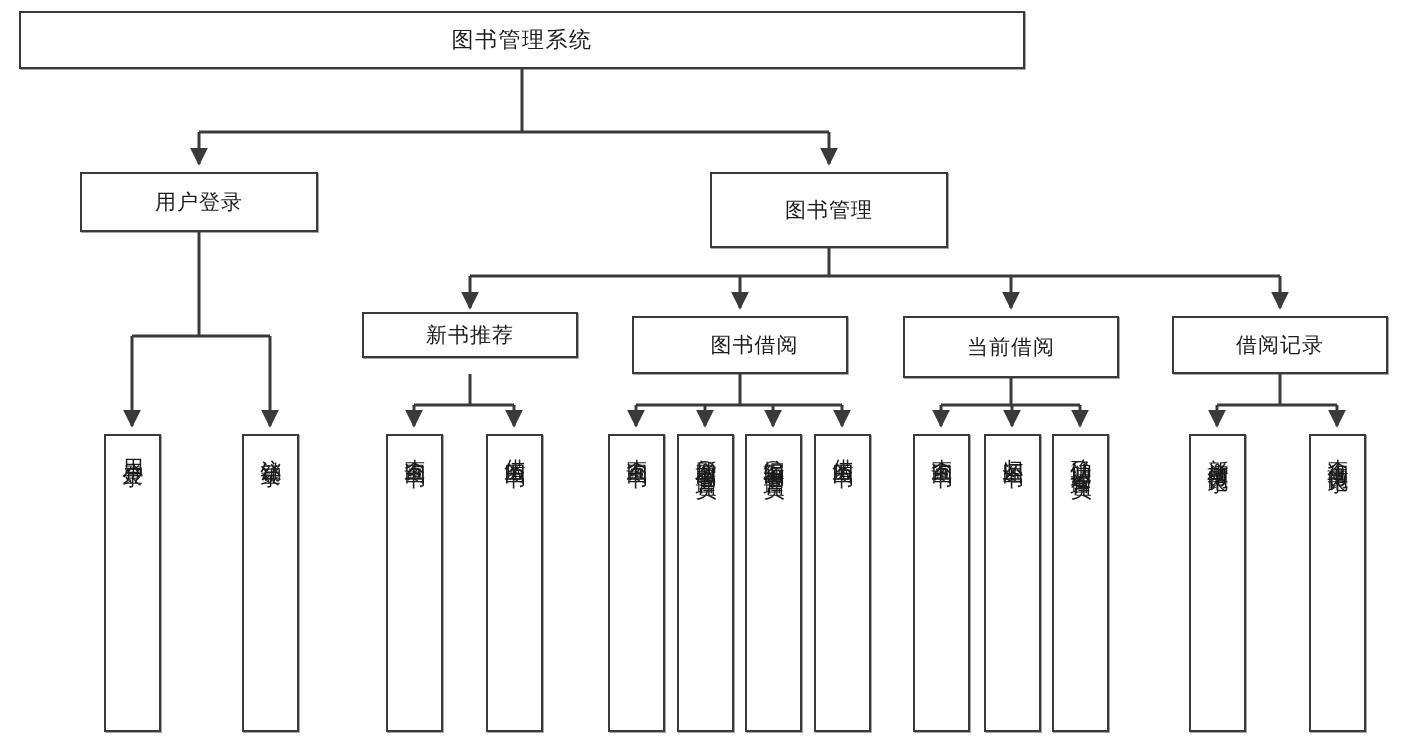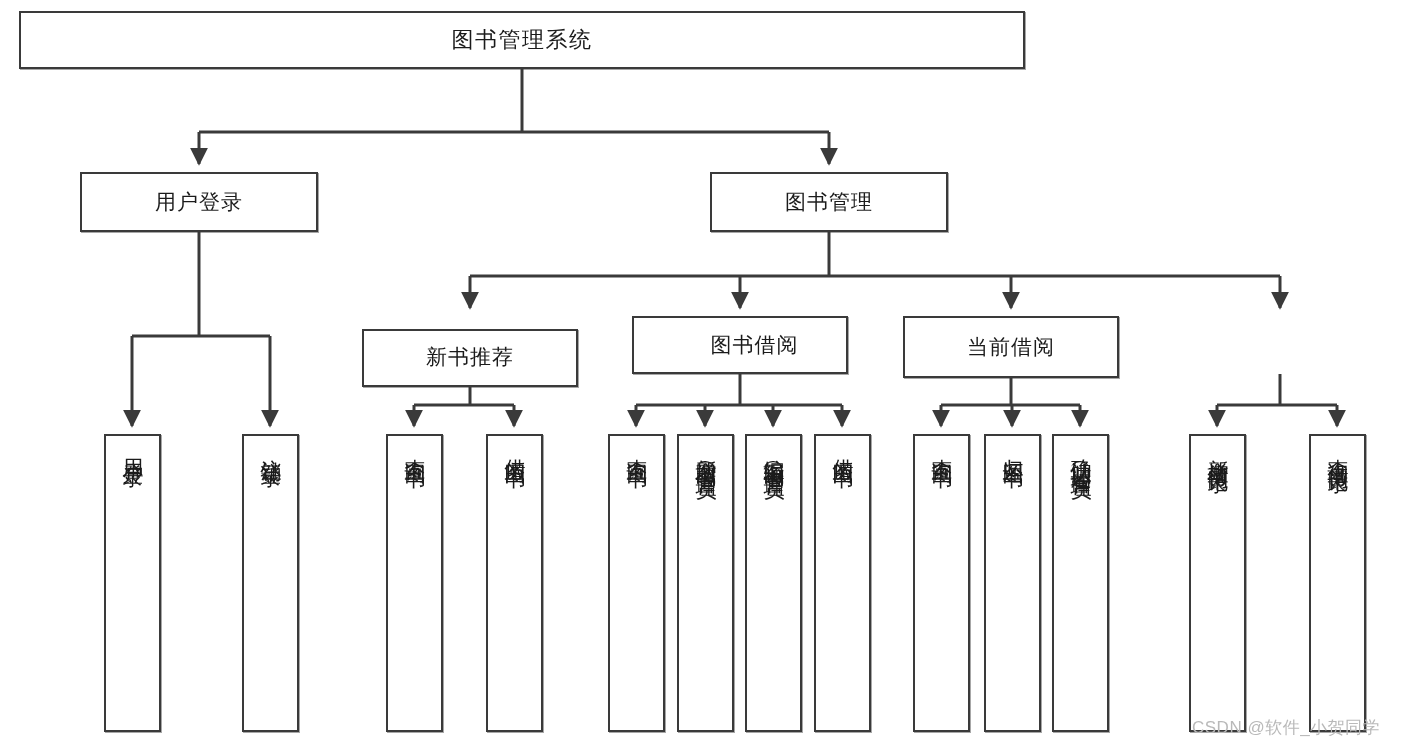--- a/index.html
+++ b/index.html
@@ -122,32 +122,35 @@
     </g>
   </svg>
 
   <div class="node node-h node-title" style="left:19px; top:11px; width:1006px; height:58px;">
     <span class="label">图书管理系统</span>
   </div>
 
   <div class="node node-h" style="left:80px; top:172px; width:238px; height:60px;">
     <span class="label">用户登录</span>
   </div>
-  <div class="node node-h" style="left:710px; top:172px; width:238px; height:60px;">
+  <div class="node node-h" style="left:710px; top:172px; width:238px; height:76px;">
     <span class="label">图书管理</span>
   </div>
 
-  <div class="node node-h" style="left:362px; top:329px; width:216px; height:58px;font-family:Liberation Serif, serif;">
+  <div class="node node-h" style="left:362px; top:312px; width:216px; height:46px;">
     <span class="label">新书推荐</span>
   </div>
   <div class="node node-h" style="left:632px; top:316px; width:216px; height:58px;padding-left:29px;">
     <span class="label">图书借阅</span>
   </div>
   <div class="node node-h" style="left:903px; top:316px; width:216px; height:62px;">
     <span class="label">当前借阅</span>
+  </div>
+  <div class="node node-h" style="left:1172px; top:316px; width:216px; height:58px;">
+    <span class="label">借阅记录</span>
   </div>
 
   <div class="node node-v" style="left:104px; top:434px; width:57px; height:298px;">
     <span class="label">用户登录</span>
   </div>
   <div class="node node-v" style="left:242px; top:434px; width:57px; height:298px;">
     <span class="label">注销登录</span>
   </div>
   <div class="node node-v" style="left:386px; top:434px; width:57px; height:298px;">
     <span class="label">查询图书</span>
@@ -176,15 +179,14 @@
   <div class="node node-v" style="left:1052px; top:434px; width:57px; height:298px;">
     <span class="label">确认归还（管理员）</span>
   </div>
   <div class="node node-v" style="left:1189px; top:434px; width:57px; height:298px;">
     <span class="label">新增借阅记录</span>
   </div>
   <div class="node node-v" style="left:1309px; top:434px; width:57px; height:298px;">
     <span class="label">查询借阅记录</span>
   </div>
 
-  <div class="watermark" style="left:1192px; top:716px;">CSDN @软件_小贺同学</div>
 
 </div>
 
 </body></html>

